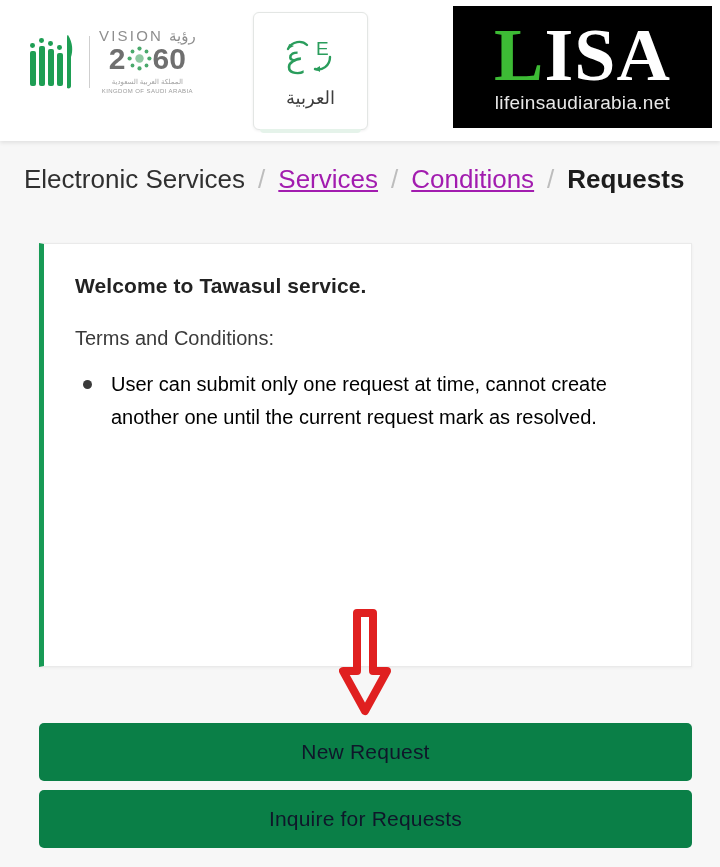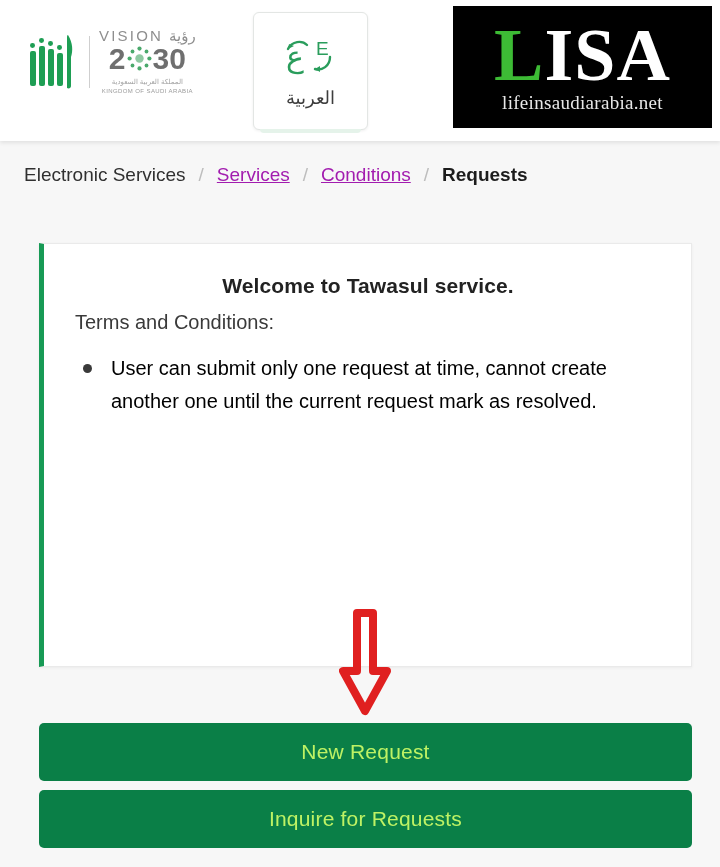--- a/index.html
+++ b/index.html
@@ -150,27 +150,27 @@
     display: flex;
     align-items: baseline;
   }
   .lisa-l { color: #3dbb35; }
   .lisa-isa { color: #ffffff; }
   .lisa-url {
     color: #e8e8e8;
     font-size: 19px;
     letter-spacing: 0.3px;
     margin-top: 2px;
-    font-family: Liberation Serif, serif;
+    font-family: Liberation Sans, sans-serif;
   }
 
   
   .breadcrumb {
     padding: 23px 0 0 24px;
-    font-size: 19px;
+    font-size: 26px;
     color: #303030;
     display: flex;
     align-items: center;
     gap: 13px;
     white-space: nowrap;
   }
   .crumb { color: #303030; }
   .crumb-link {
     color: #a21caf;
     text-decoration: underline;
@@ -189,23 +189,22 @@
     background: #ffffff;
     border: 1px solid #eaeaea;
     border-left: 5px solid #179a55;
     box-shadow: 0 1px 3px rgba(0,0,0,0.05);
     padding: 30px 30px 0 31px;
   }
   .card-title {
     font-size: 21px;
     font-weight: bold;
     color: #222222;
-    margin-bottom: 13px;
+    margin-bottom: 29px;
     letter-spacing: 0.1px;
-    text-align: center;
   }
   .card-para {
     font-size: 20px;
     color: #3a3a3a;
     line-height: 1.65;
     margin-bottom: 23px;
     max-width: 520px;
   }
   .card-subhead {
     font-size: 20px;
@@ -255,21 +254,21 @@
     width: 653px;
     display: flex;
     flex-direction: column;
     gap: 9px;
   }
   .action-btn {
     display: block;
     width: 100%;
     height: 58px;
     background: #0a7f47;
-    color: #bef264;
+    color: #0f172a;
     border: none;
     border-radius: 5px;
     font-family: "Liberation Sans", sans-serif;
     font-size: 21px;
     letter-spacing: 0.2px;
     cursor: pointer;
     text-align: center;
   }
 </style>
 </head>
@@ -309,21 +308,21 @@
                 <circle cx="12.5" cy="22.4" r="2.1"></circle>
               <circle cx="2.6" cy="12.5" r="2.1"></circle>
                 <circle cx="22.4" cy="12.5" r="2.1"></circle>
               <circle cx="5.5" cy="5.5" r="1.9"></circle>
                 <circle cx="19.5" cy="5.5" r="1.9"></circle>
               <circle cx="5.5" cy="19.5" r="1.9"></circle>
                 <circle cx="19.5" cy="19.5" r="1.9"></circle>
             </g>
           </svg>
         </span>
-        <span>30</span>
+        <span>60</span>
       </div>
       <div class="vision-line3">
         <span class="ar-small">المملكة العربية السعودية</span>
         <span>KINGDOM OF SAUDI ARABIA</span>
       </div>
     </div>
   </div>
 
   <div class="lang-switch">
     <span class="lang-icon">

